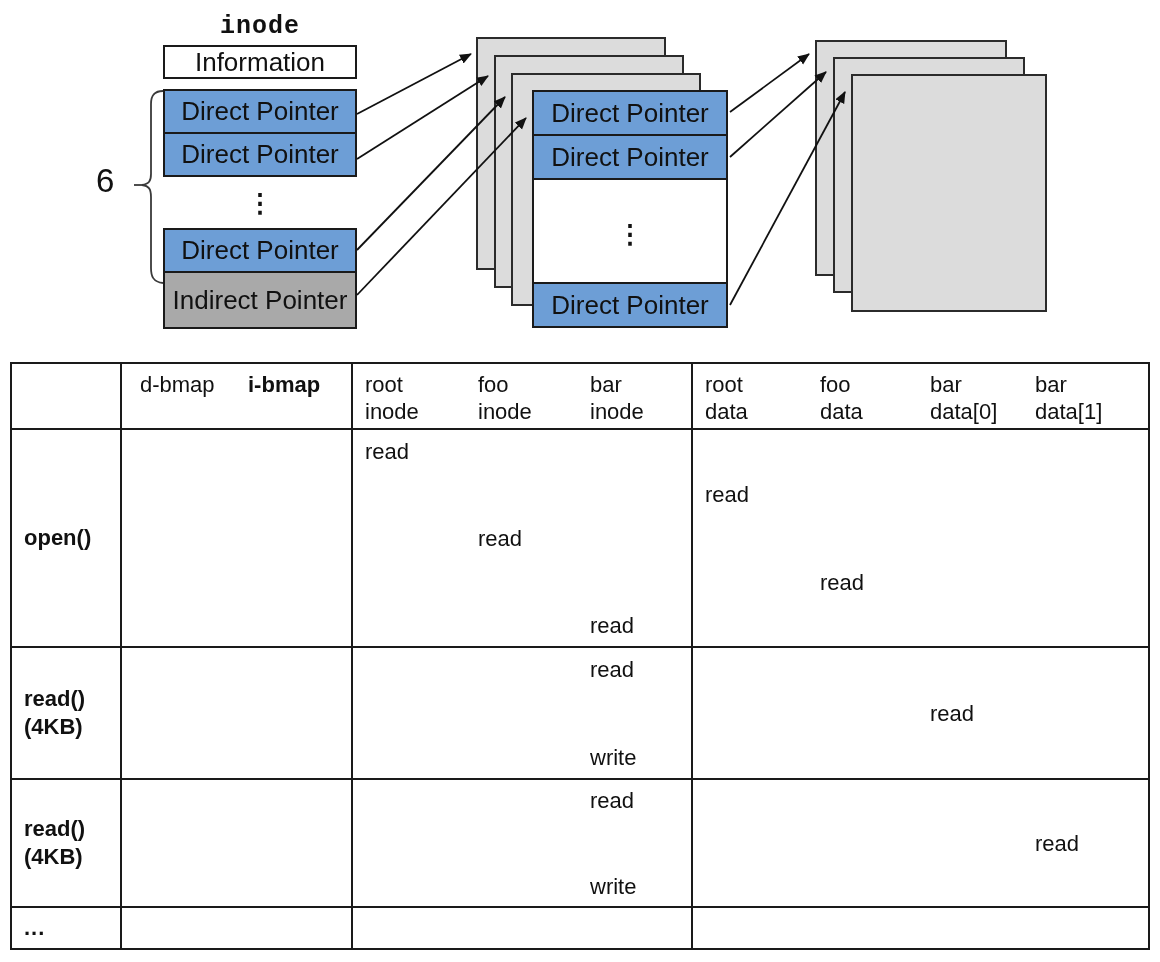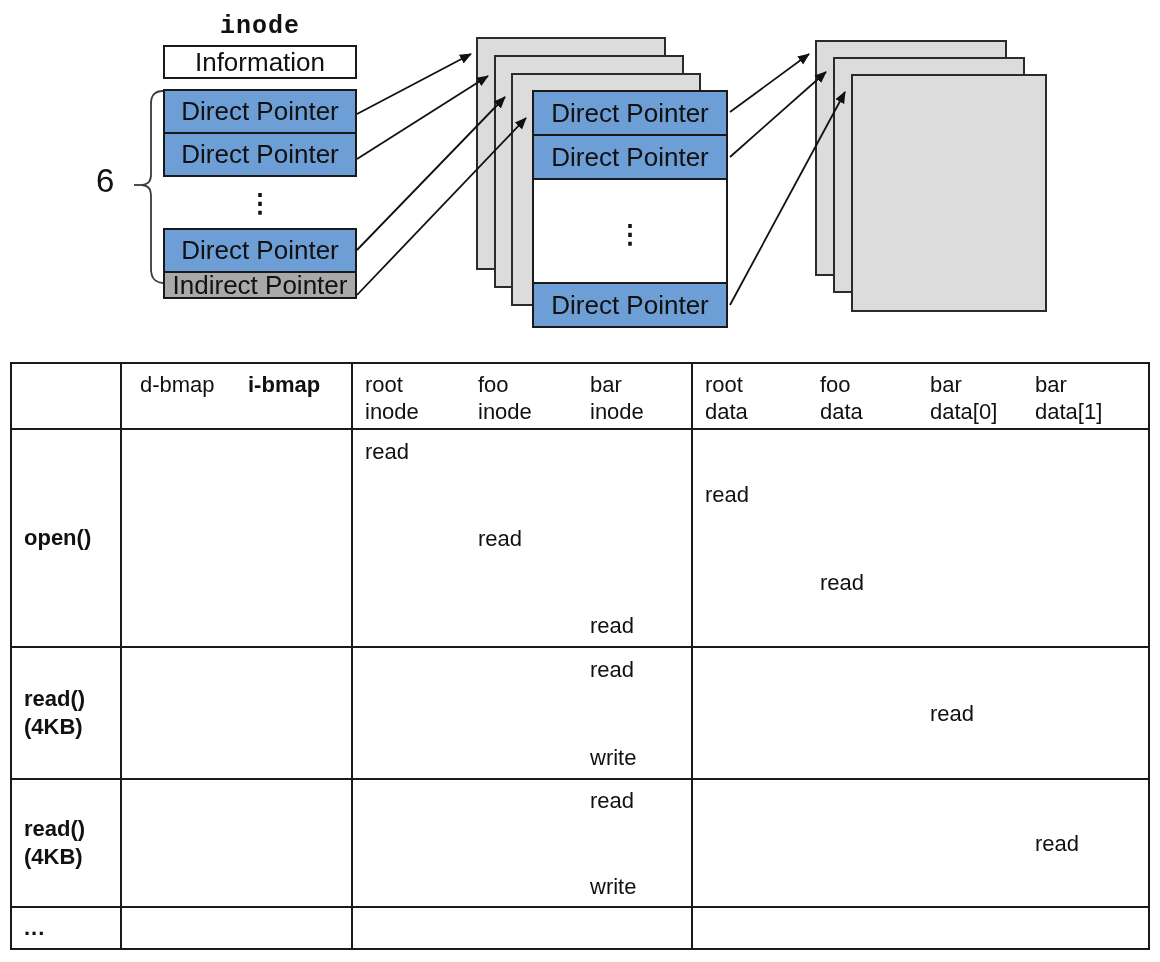--- a/index.html
+++ b/index.html
@@ -72,21 +72,21 @@
 
   <div class="abs inode-title">inode</div>
 
   <div class="abs count-label">6</div>
 
   <div class="abs cell-box" style="top:45px;height:34px;">Information</div>
   <div class="abs cell-box blue" style="top:89px;height:45px;">Direct Pointer</div>
   <div class="abs cell-box blue" style="top:132px;height:45px;">Direct Pointer</div>
   <div class="abs vdots" style="left:163px;top:179px;width:194px;height:47px;">⋮</div>
   <div class="abs cell-box blue" style="top:228px;height:45px;">Direct Pointer</div>
-  <div class="abs cell-box grayrow" style="top:271px;height:28px;text-align:center;">Indirect Pointer</div>
+  <div class="abs cell-box grayrow" style="top:271px;height:58px;text-align:center;">Indirect Pointer</div>
 
   <div class="abs page" style="left:476px;top:37px;width:190px;height:233px;"></div>
   <div class="abs page" style="left:494px;top:55px;width:190px;height:233px;"></div>
   <div class="abs page" style="left:511px;top:73px;width:190px;height:233px;"></div>
 
   <div class="abs datablock">
     <div class="brow" style="top:-2px;">Direct Pointer</div>
     <div class="brow" style="top:42px;">Direct Pointer</div>
     <div class="vdots abs" style="left:0;top:100px;width:100%;height:84px;font-size:26px;">⋮</div>
     <div class="brow" style="bottom:-2px;">Direct Pointer</div>

